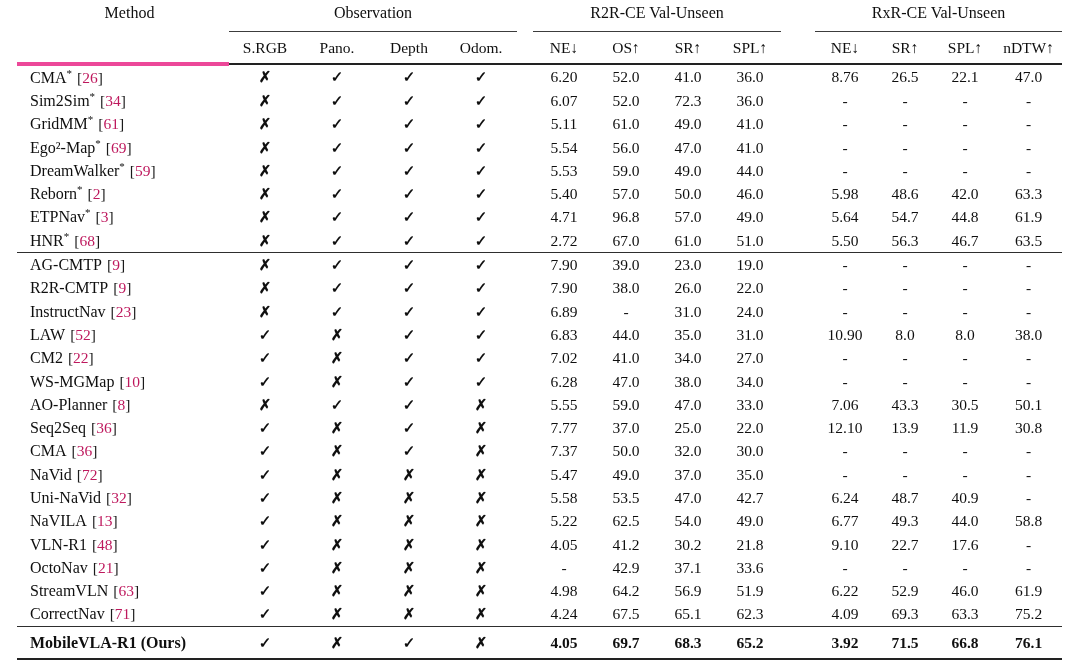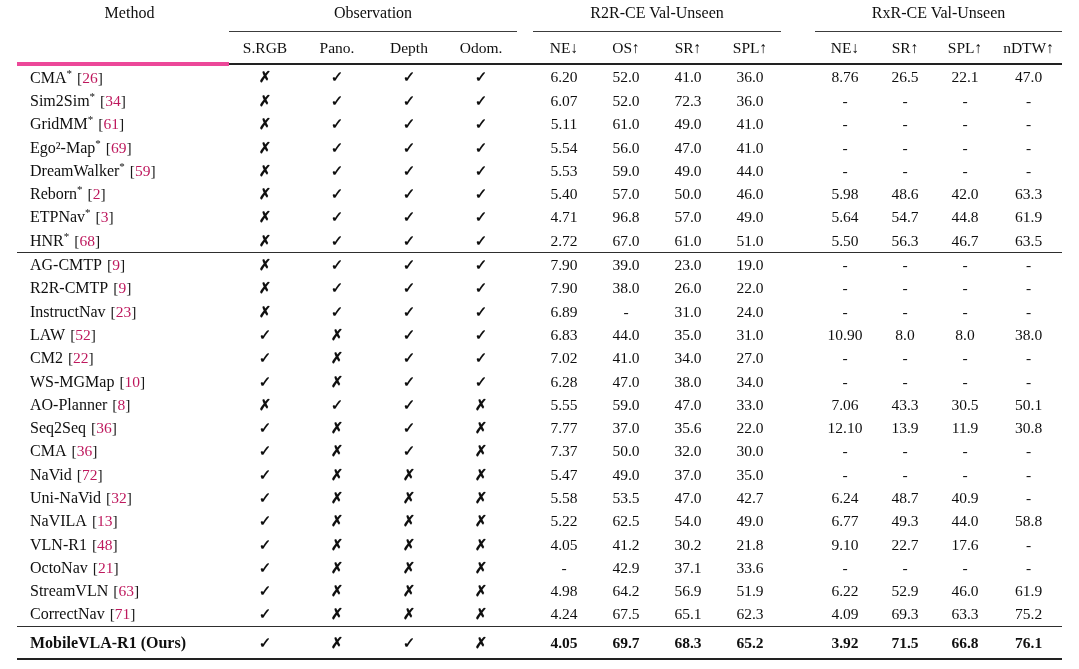--- a/index.html
+++ b/index.html
@@ -360,21 +360,21 @@
         </tr>
         <tr>
           <td class="method"><span class="mname">Seq2Seq</span><span class="citew"><span class="br">[</span><span class="cite">36</span><span class="br">]</span></span></td>
           <td class="obs"><span class="glyph">✓</span></td>
           <td class="obs"><span class="glyph">✗</span></td>
           <td class="obs"><span class="glyph">✓</span></td>
           <td class="obs"><span class="glyph">✗</span></td>
           <td class="sp"></td>
           <td class="val">7.77</td>
           <td class="val">37.0</td>
-          <td class="val">35.6</td>
+          <td class="val">25.0</td>
           <td class="val">22.0</td>
           <td class="sp"></td>
           <td class="val">12.10</td>
           <td class="val">13.9</td>
           <td class="val">11.9</td>
           <td class="val">30.8</td>
         </tr>
         <tr>
           <td class="method"><span class="mname">CMA</span><span class="citew"><span class="br">[</span><span class="cite">36</span><span class="br">]</span></span></td>
           <td class="obs"><span class="glyph">✓</span></td>

